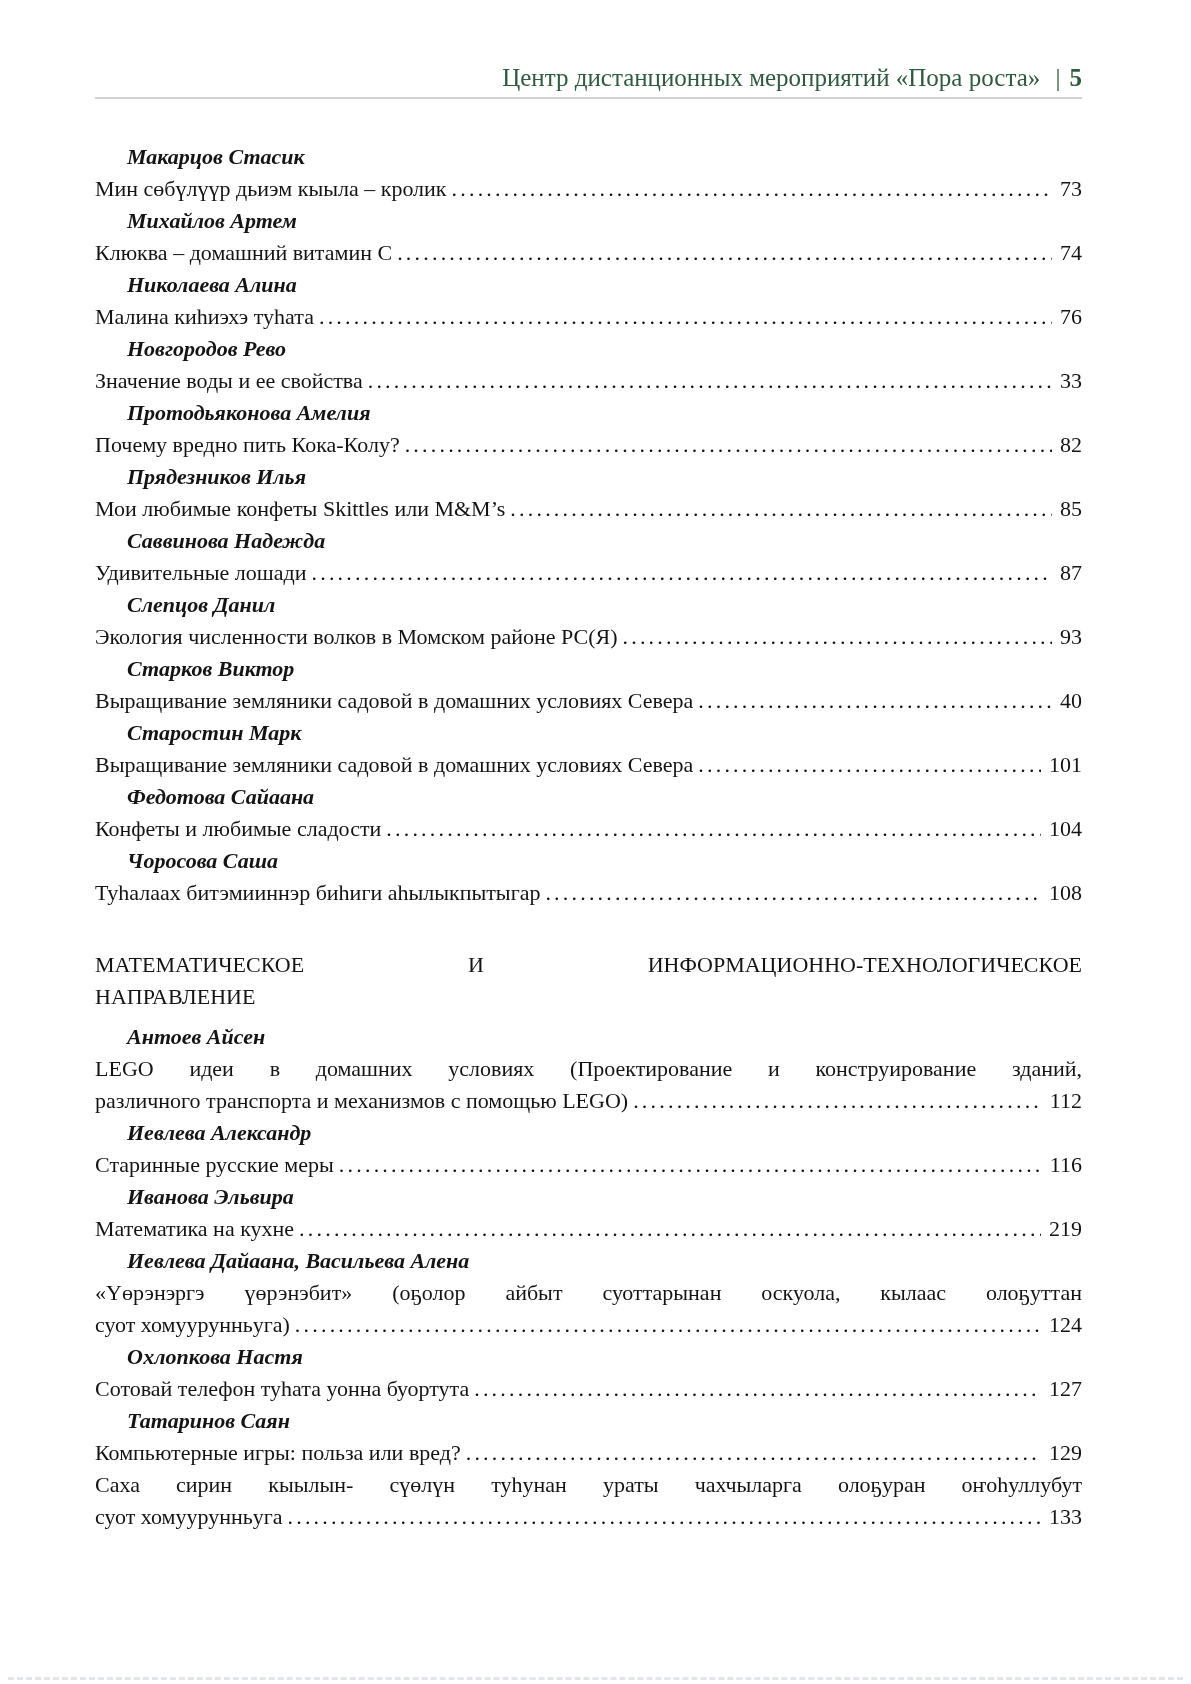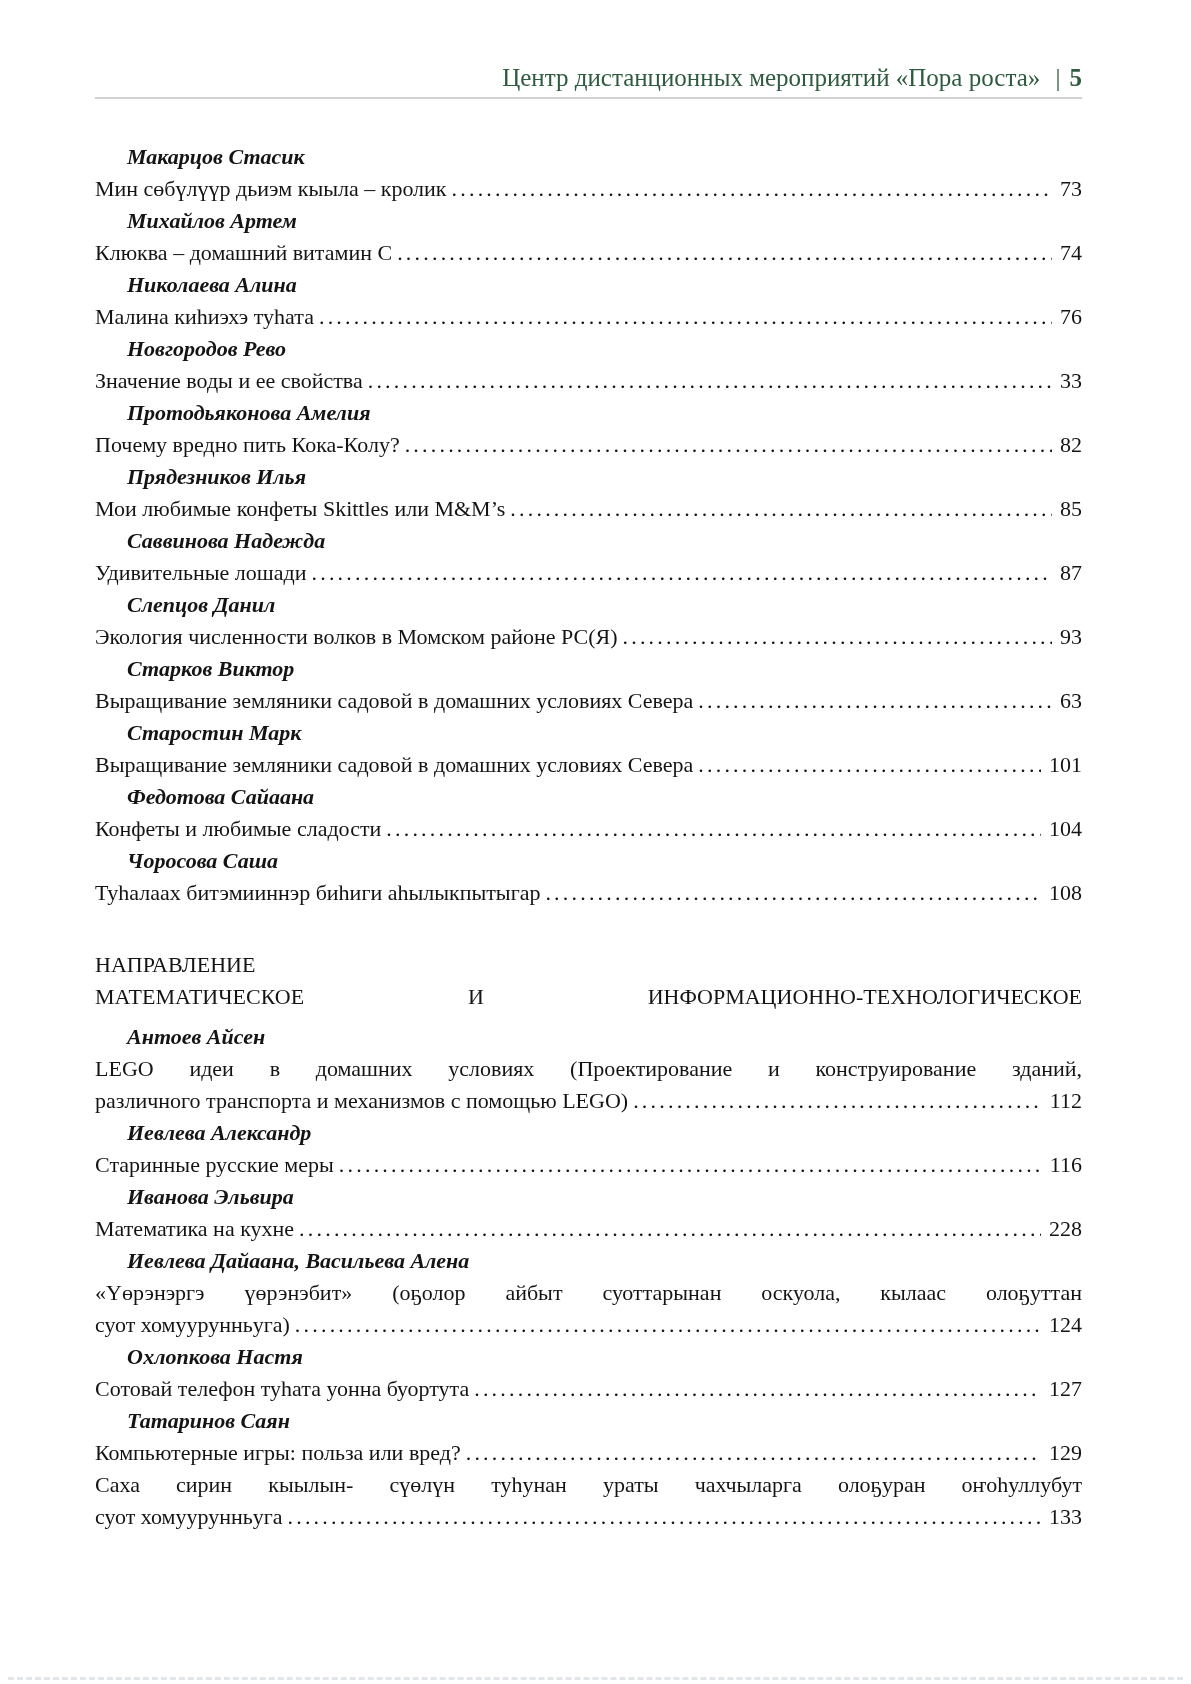--- a/index.html
+++ b/index.html
@@ -111,21 +111,21 @@
         <div class="author">Слепцов Данил</div>
         <div class="title-row">
           <span class="t">Экология численности волков в Момском районе РС(Я)</span>
           <span class="dots"></span>
           <span class="pg">93</span>
         </div>
         <div class="author">Старков Виктор</div>
         <div class="title-row">
           <span class="t">Выращивание земляники садовой в домашних условиях Севера</span>
           <span class="dots"></span>
-          <span class="pg">63</span>
+          <span class="pg">40</span>
         </div>
         <div class="author">Старостин Марк</div>
         <div class="title-row">
           <span class="t">Выращивание земляники садовой в домашних условиях Севера</span>
           <span class="dots"></span>
           <span class="pg">101</span>
         </div>
         <div class="author">Федотова Сайаана</div>
         <div class="title-row">
           <span class="t">Конфеты и любимые сладости</span>
@@ -134,41 +134,41 @@
         </div>
         <div class="author">Чоросова Саша</div>
         <div class="title-row">
           <span class="t">Туһалаах битэмииннэр биһиги аһылыкпытыгар</span>
           <span class="dots"></span>
           <span class="pg">108</span>
         </div>
       </div>
       <div class="toc-section">
         <div class="section-heading">
+          <div class="heading-line just">МАТЕМАТИЧЕСКОЕ И ИНФОРМАЦИОННО-ТЕХНОЛОГИЧЕСКОЕ</div>
           <div class="heading-line">НАПРАВЛЕНИЕ</div>
-          <div class="heading-line just">МАТЕМАТИЧЕСКОЕ И ИНФОРМАЦИОННО-ТЕХНОЛОГИЧЕСКОЕ</div>
         </div>
         <div class="author">Антоев Айсен</div>
         <div class="title-line just">LEGO идеи в домашних условиях (Проектирование и конструирование зданий,</div>
         <div class="title-row">
           <span class="t">различного транспорта и механизмов с помощью LEGO)</span>
           <span class="dots"></span>
           <span class="pg">112</span>
         </div>
         <div class="author">Иевлева Александр</div>
         <div class="title-row">
           <span class="t">Старинные русские меры</span>
           <span class="dots"></span>
           <span class="pg">116</span>
         </div>
         <div class="author">Иванова Эльвира</div>
         <div class="title-row">
           <span class="t">Математика на кухне</span>
           <span class="dots"></span>
-          <span class="pg">228</span>
+          <span class="pg">219</span>
         </div>
         <div class="author">Иевлева Дайаана, Васильева Алена</div>
         <div class="title-line just">«Үөрэнэргэ үөрэнэбит» (оҕолор айбыт суоттарынан оскуола, кылаас олоҕуттан</div>
         <div class="title-row">
           <span class="t">суот хомуурунньуга)</span>
           <span class="dots"></span>
           <span class="pg">124</span>
         </div>
         <div class="author">Охлопкова Настя</div>
         <div class="title-row">

